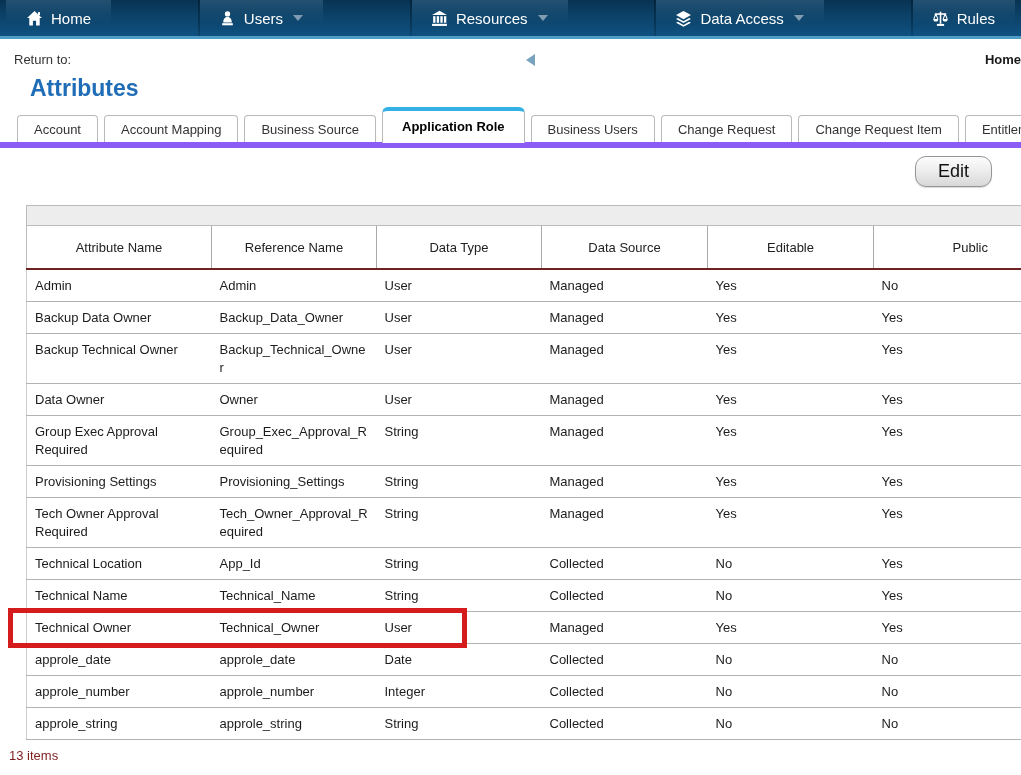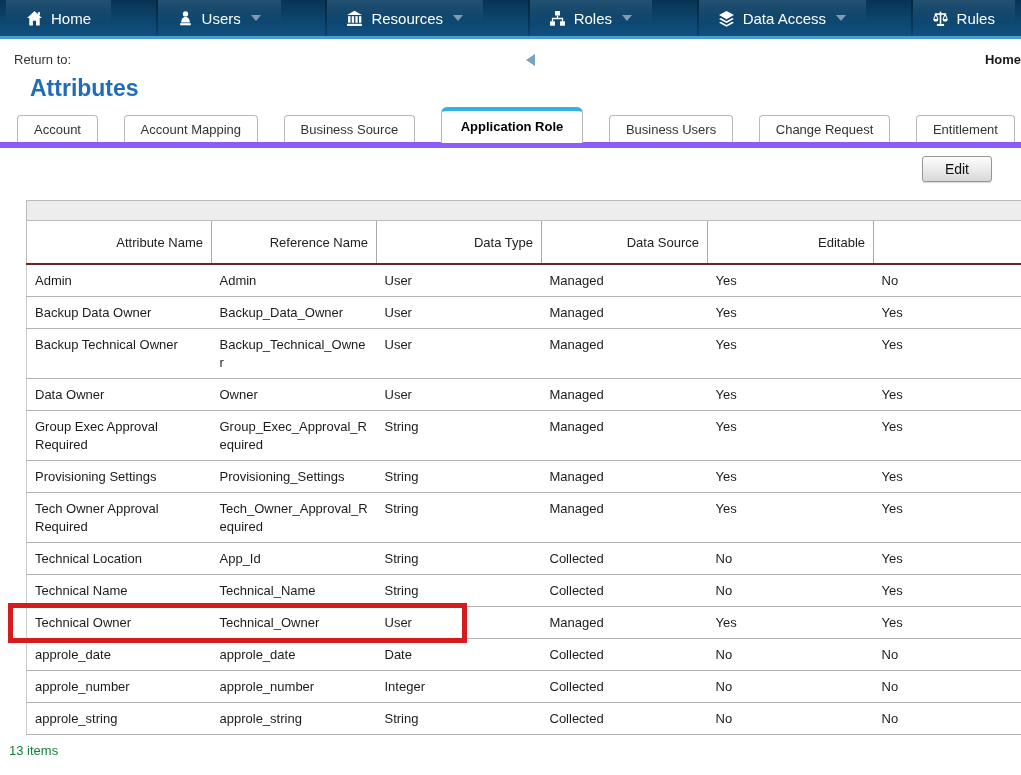--- a/index.html
+++ b/index.html
@@ -110,25 +110,25 @@
   }
 
   
   .toolbar {
     display: flex;
     justify-content: flex-end;
     margin: 8px 29px 0 0;
   }
   .btn {
     font-family: inherit;
-    font-size: 14px;
+    font-size: 18px;
     color: #111;
     background: linear-gradient(180deg, #fdfdfd 0%, #ececec 50%, #d8d8d8 100%);
     border: 1px solid #969696;
-    border-radius: 3px;
+    border-radius: 11px;
     padding: 4px 22px;
     cursor: pointer;
     box-shadow: 0 1px 1px rgba(0,0,0,0.15);
   }
 
   
   .table-wrap {
     position: relative;
     margin: 18px 0 0 26px;
     width: 1040px;
@@ -146,21 +146,21 @@
     font-size: 13px;
   }
   col.c1 { width: 185px; }
   col.c2 { width: 165px; }
   col.c3 { width: 165px; }
   col.c4 { width: 166px; }
   col.c5 { width: 166px; }
   col.c6 { width: 193px; }
   thead th {
     font-weight: normal;
-    text-align: right;
+    text-align: center;
     padding: 14px 8px 13px 8px;
     border-top: 1px solid #bbb;
     border-left: 1px solid #aaa;
     border-bottom: 2px solid #6f2222;
     background: #fff;
     color: #222;
   }
   thead th:first-child { border-left: 1px solid #bbb; }
   tbody td {
     padding: 7px 8px 6px 8px;
@@ -168,21 +168,21 @@
     vertical-align: top;
     line-height: 18px;
     color: #1c1c1c;
     background: #fff;
   }
   tbody td:first-child { border-left: 1px solid #ccc; }
   tbody td.wrap-hard { overflow-wrap: anywhere; word-break: break-word; }
   .table-footer {
     margin: 8px 2px 0 9px;
     font-size: 13px;
-    color: #15803d;
+    color: #7f1d1d;
   }
 
   
   .highlight-box {
     position: absolute;
     border: 5px solid #d41c1c;
     pointer-events: none;
     z-index: 5;
     background: transparent;
   }
@@ -221,32 +221,20 @@
           <rect x="12.2" y="5.8" width="2.2" height="6.2"></rect>
           <rect x="1" y="13" width="14" height="2"></rect>
         </svg>
       </span>
       <span>Resources</span>
       <span class="nav-caret"></span>
     </div>
     <div class="nav-item">
       <span class="nav-icon">
         <svg viewBox="0 0 16 16" fill="#fff">
-          <rect x="5.7" y="1" width="4.6" height="4.2"></rect>
-          <rect x="1" y="10.6" width="4.6" height="4.2"></rect>
-          <rect x="10.4" y="10.6" width="4.6" height="4.2"></rect>
-          <path d="M7.4 5.2 h1.2 v2.2 h4.7 v3.2 h-1.2 v-2 H3.9 v2 H2.7 V7.4 h4.7 z"></path>
-        </svg>
-      </span>
-      <span>Roles</span>
-      <span class="nav-caret"></span>
-    </div>
-    <div class="nav-item">
-      <span class="nav-icon">
-        <svg viewBox="0 0 16 16" fill="#fff">
           <path d="M8 1 L15 4.8 L8 8.6 L1 4.8 Z"></path>
           <path d="M2.7 7.6 L1 8.5 L8 12.3 L15 8.5 L13.3 7.6 L8 10.5 Z"></path>
           <path d="M2.7 11.1 L1 12 L8 15.8 L15 12 L13.3 11.1 L8 14 Z"></path>
         </svg>
       </span>
       <span>Data Access</span>
       <span class="nav-caret"></span>
     </div>
     <div class="nav-item">
       <span class="nav-icon">
@@ -271,20 +259,21 @@
 
 <h1 class="page-title">Attributes</h1>
 
 <div class="tabs" id="tabs">
     <div class="tab">Account</div>
     <div class="tab">Account Mapping</div>
     <div class="tab">Business Source</div>
     <div class="tab active">Application Role</div>
     <div class="tab">Business Users</div>
     <div class="tab">Change Request</div>
+    <div class="tab">Change Request Item</div>
     <div class="tab">Entitlement</div>
   </div>
 
 <div class="toolbar">
   <button class="btn">Edit</button>
 </div>
 
 <div class="table-wrap" id="tablewrap">
   <div class="table-topbar"></div>
   <table>

